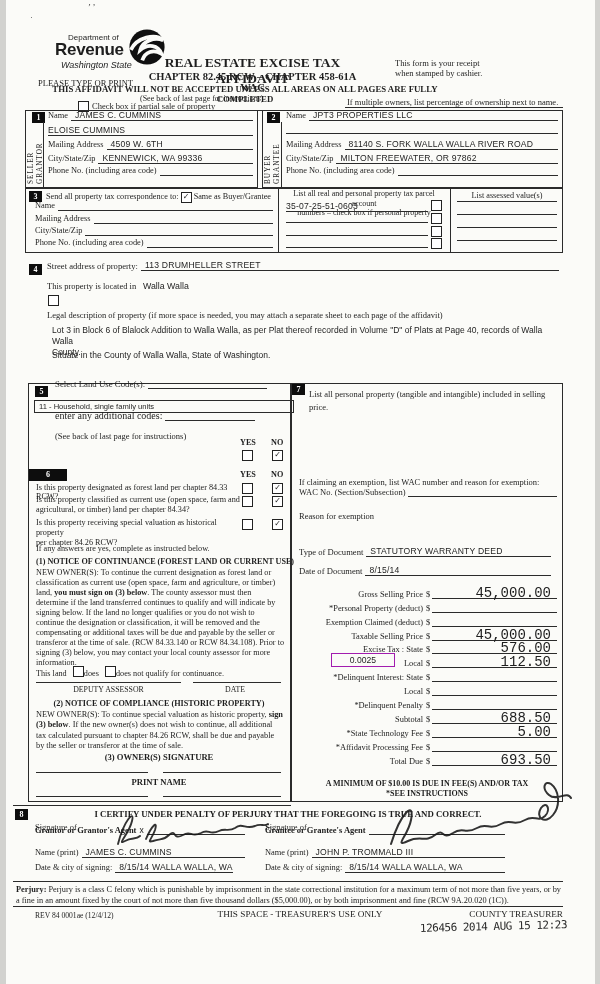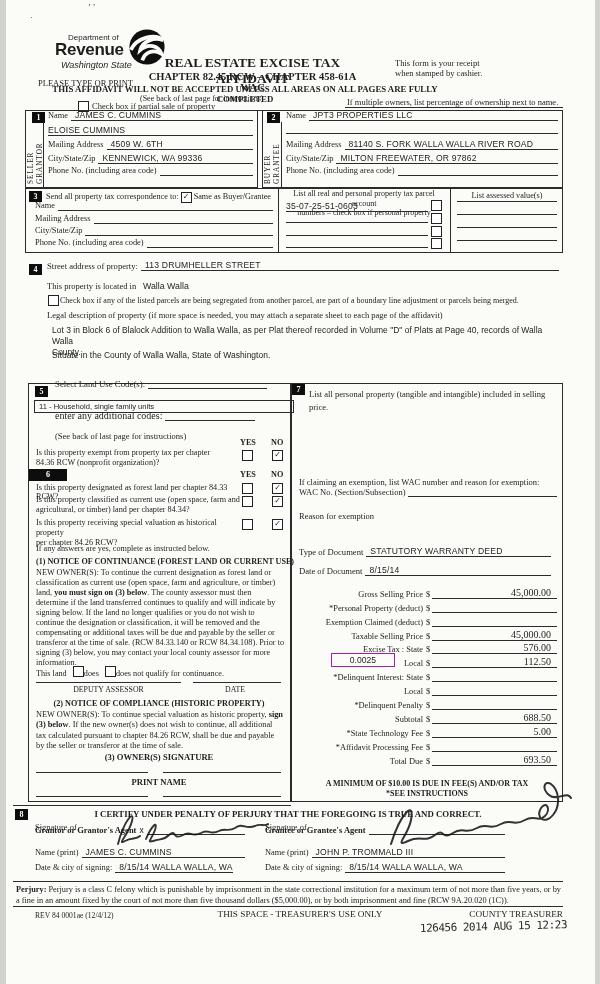--- a/index.html
+++ b/index.html
@@ -28,21 +28,21 @@
   .frow .v{font-family:"Liberation Sans","DejaVu Sans",sans-serif;font-size:8.6px;
            padding-left:4px;letter-spacing:.2px;white-space:nowrap}
   .vertwrap{position:absolute;display:flex;gap:1px;justify-content:center}
   .vert{writing-mode:vertical-rl;transform:rotate(180deg);font-size:7.2px;letter-spacing:1px;
         font-family:"Liberation Serif",serif;color:#222}
   .para{position:absolute;font-size:8.2px;line-height:10px;text-align:left}
   .feerow{display:flex;align-items:flex-end;height:13.9px;position:relative}
   .flabel{width:128px;text-align:right;font-size:8.4px;white-space:nowrap}
   .dollar{font-size:8.4px;padding:0 2px 0 3px}
   .fline{flex:1;border-bottom:1px solid #2b2b2b;text-align:right;line-height:10px}
-  .fval{font-family:Liberation Serif, serif;font-size:10px;padding-right:6px}
+  .fval{font-family:Liberation Mono, monospace;font-size:14px;padding-right:6px}
   .ratebox{position:absolute;left:36px;bottom:1px;width:62px;height:12px;border:1px solid #a21caf;
            text-align:center;font:8.6px/12px "Liberation Sans",sans-serif}
   .stamp{font-family:"DejaVu Sans Mono",monospace;font-size:11px;letter-spacing:-.5px;
          color:#2a2a2a;transform:rotate(-1.5deg)}
   svg.sig{position:absolute;pointer-events:none}
   .penmark{position:absolute;color:#444;font-size:9px}
 </style>
 </head>
 <body>
 
@@ -189,21 +189,20 @@
   <div class="ln" style="left:457px;top:240px;width:100px"></div>
 
   <div class="badge" style="left:29px;top:264px">4</div>
   <div class="frow" style="left:47px;top:258px;width:512px">
     <span class="lab" style="font-size:8.6px">Street address of property:</span>
     <span class="fill"><span class="v">113 DRUMHELLER STREET</span></span>
   </div>
   <span class="abs t85" style="left:47px;top:281px">This property is located in</span>
   <span class="abs sans" style="left:143px;top:281px;font-size:8.8px">Walla Walla</span>
   <span class="cb abs" style="left:48px;top:295px"></span>
-  <span class="abs t8" style="left:60px;top:296px">Check box if any of the listed parcels are being segregated from another parcel, are part of a boundary line adjustment or parcels being merged.</span>
   <span class="abs t85" style="left:47px;top:310px">Legal description of property (if more space is needed, you may attach a separate sheet to each page of the affidavit)</span>
   <div class="abs sans" style="left:52px;top:325px;width:500px;font-size:8.5px;line-height:11px">
     <div>Lot 3 in Block 6 of Blalock Addition to Walla Walla, as per Plat thereof recorded in Volume "D" of Plats at Page 40, records of Walla Walla</div>
       <div>County.</div>
   </div>
   <div class="abs sans" style="left:52px;top:350px;font-size:8.5px">Situate in the County of Walla Walla, State of Washington.</div>
 
   <div class="box" style="left:28px;top:383px;width:263px;height:419px"></div>
   <div class="badge" style="left:35px;top:386px">5</div>
   <div class="frow" style="left:55px;top:378px;width:212px">
@@ -213,24 +212,20 @@
   <div class="box" style="left:34px;top:400px;width:260px;height:13px">
     <span class="sans" style="font-size:7.6px;line-height:12px;padding-left:4px;display:block">11 - Household, single family units</span>
   </div>
   <div class="frow" style="left:55px;top:410px;width:200px">
     <span class="lab" style="font-size:10px">enter any additional codes:</span>
     <span class="fill"></span>
   </div>
   <div class="abs t85" style="left:55px;top:431px">(See back of last page for instructions)</div>
   <span class="abs t82 b" style="left:240px;top:438px">YES</span>
   <span class="abs t82 b" style="left:271px;top:438px">NO</span>
-  <div class="abs t82" style="left:36px;top:448px;width:200px;line-height:10px">
-    <div>Is this property exempt from property tax per chapter</div>
-      <div>84.36 RCW (nonprofit organization)?</div>
-  </div>
   <span class="cb abs" style="left:242px;top:450px"></span>
   <span class="cb abs" style="left:272px;top:450px"><i>✓</i></span>
 
   <div class="badge wide" style="left:29px;top:469px">6</div>
   <span class="abs t82 b" style="left:240px;top:470px">YES</span>
   <span class="abs t82 b" style="left:271px;top:470px">NO</span>
 
   <span class="abs t82" style="left:36px;top:483px;width:205px">Is this property designated as forest land per chapter 84.33 RCW?</span>
   <span class="cb abs" style="left:242px;top:483px"></span>
   <span class="cb abs" style="left:272px;top:483px"><i>✓</i></span>

